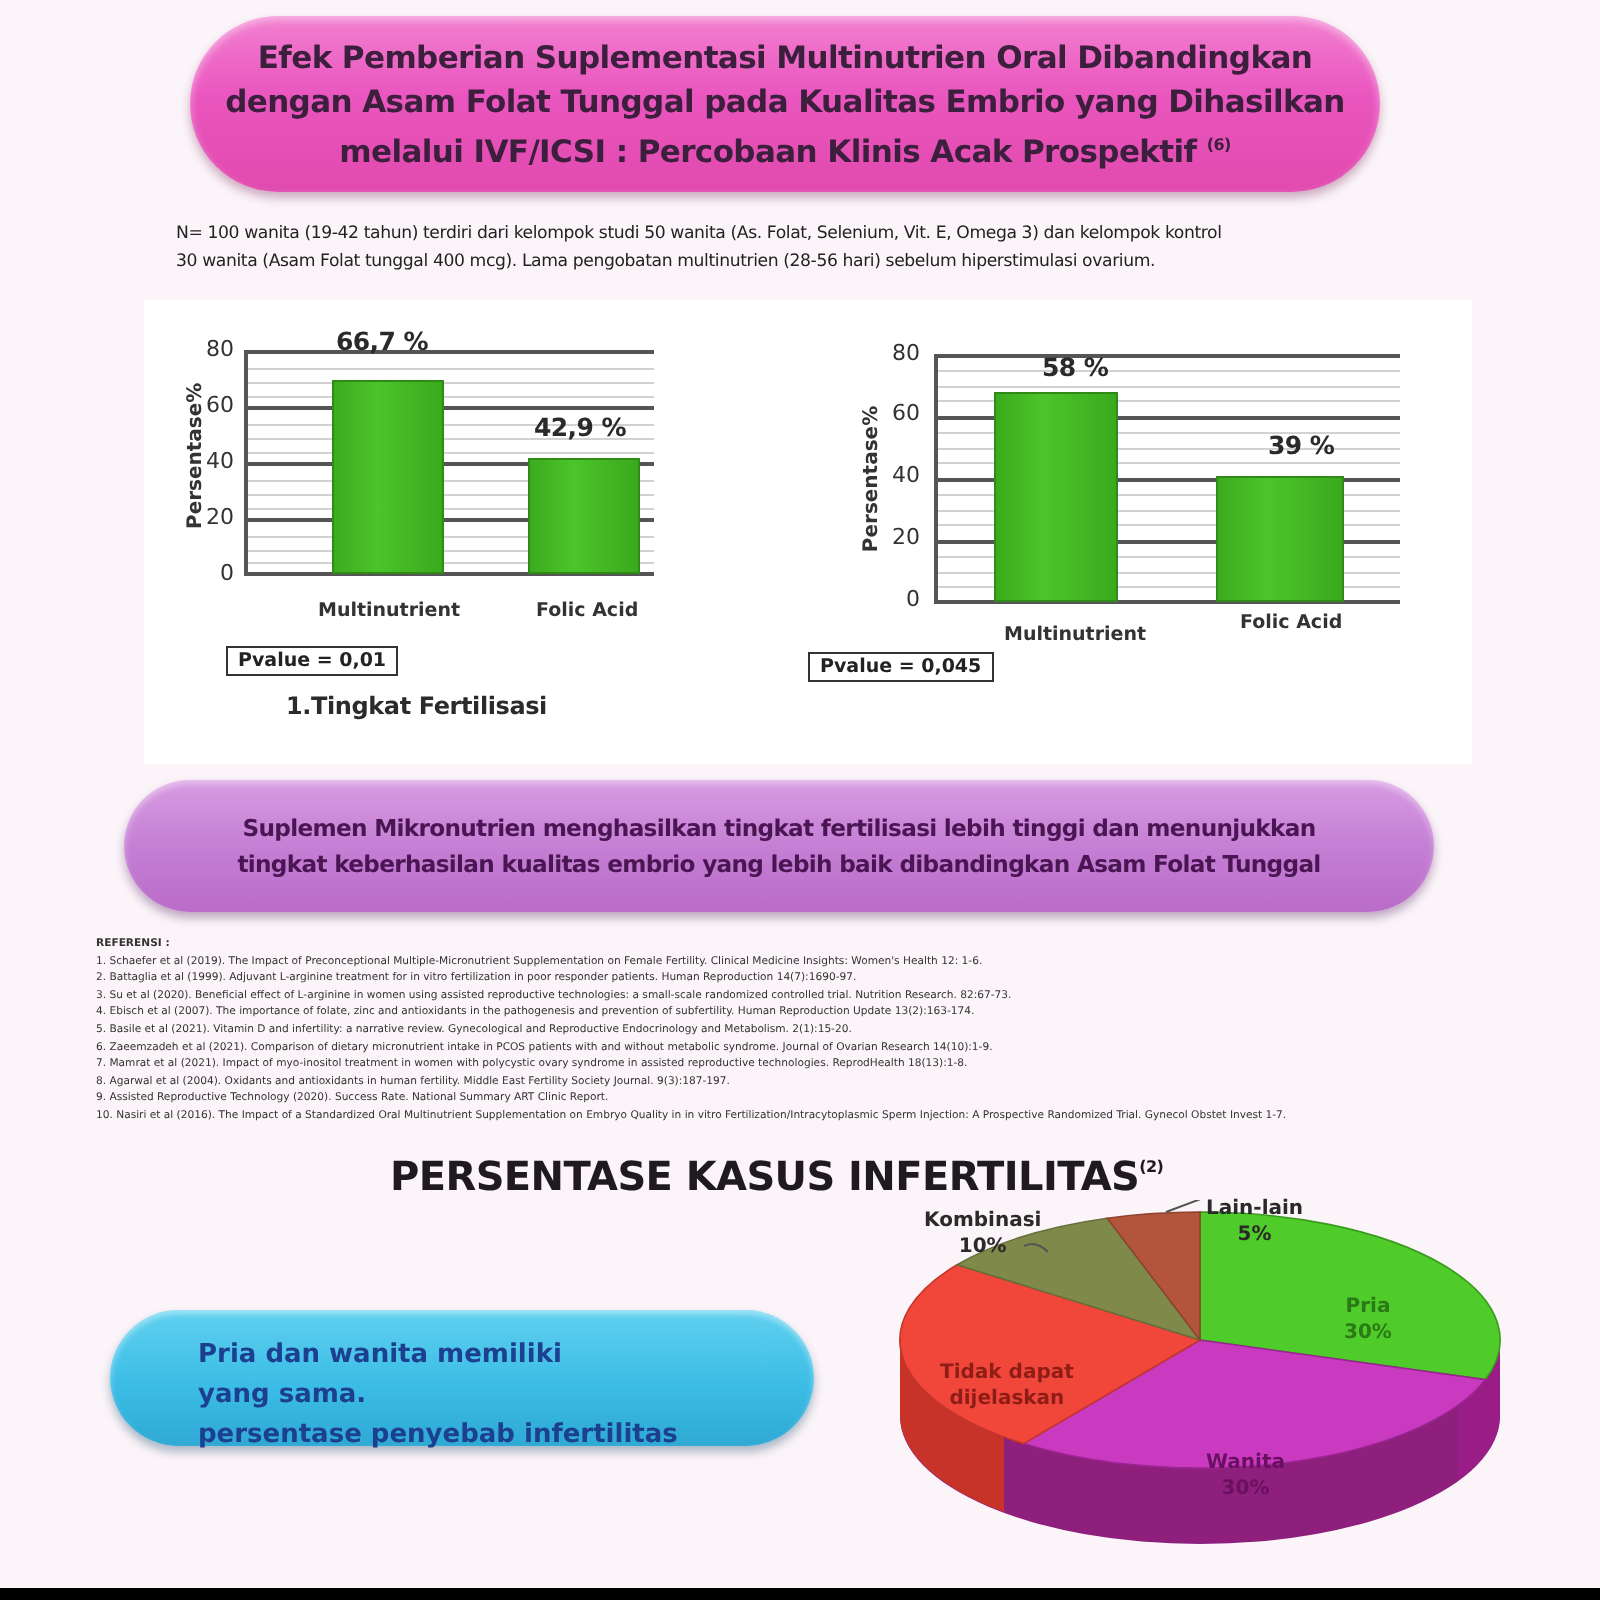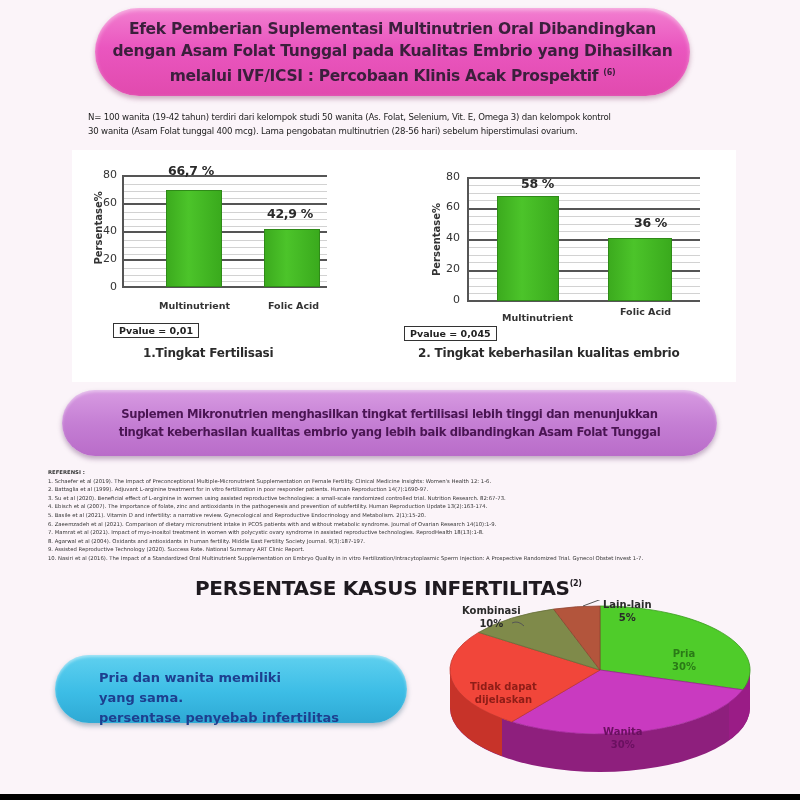--- a/index.html
+++ b/index.html
@@ -186,25 +186,24 @@
     <div class="gridline" style="top:0px"></div>
     <div class="gridline" style="top:31px"></div>
     <div class="gridline" style="top:62px"></div>
     <div class="gridline" style="top:93px"></div>
     <div class="gridline" style="top:123px"></div>
     <div class="yaxis" style="left:0;top:0;height:124px;"></div>
     <div class="bar" style="left:30px;width:60px;height:103px;"></div>
     <div class="bar" style="left:141px;width:62px;height:61px;"></div>
   </div>
   <div class="bar-label" style="left:521px;top:176px;">58 %</div>
-  <div class="bar-label" style="left:634px;top:215px;">36 %</div>
+  <div class="bar-label" style="left:634px;top:215px;">39 %</div>
   <div class="xcat" style="left:502px;top:312px;">Multinutrient</div>
   <div class="xcat" style="left:620px;top:306px;">Folic Acid</div>
   <div class="pvalue" style="left:404px;top:326px;">Pvalue = 0,045</div>
-  <div class="chart-caption" style="left:418px;top:346px;">2. Tingkat keberhasilan kualitas embrio</div>
 </div>
 
 <div class="abs conclusion-pill">
   <span>Suplemen Mikronutrien menghasilkan tingkat fertilisasi lebih tinggi dan menunjukkan</span>
   <span>tingkat keberhasilan kualitas embrio yang lebih baik dibandingkan Asam Folat Tunggal</span>
 </div>
 
 <div class="abs refs">
   <div class="ref-head">REFERENSI :</div>
   <div>1. Schaefer et al (2019). The Impact of Preconceptional Multiple-Micronutrient Supplementation on Female Fertility. Clinical Medicine Insights: Women's Health 12: 1-6.</div>

